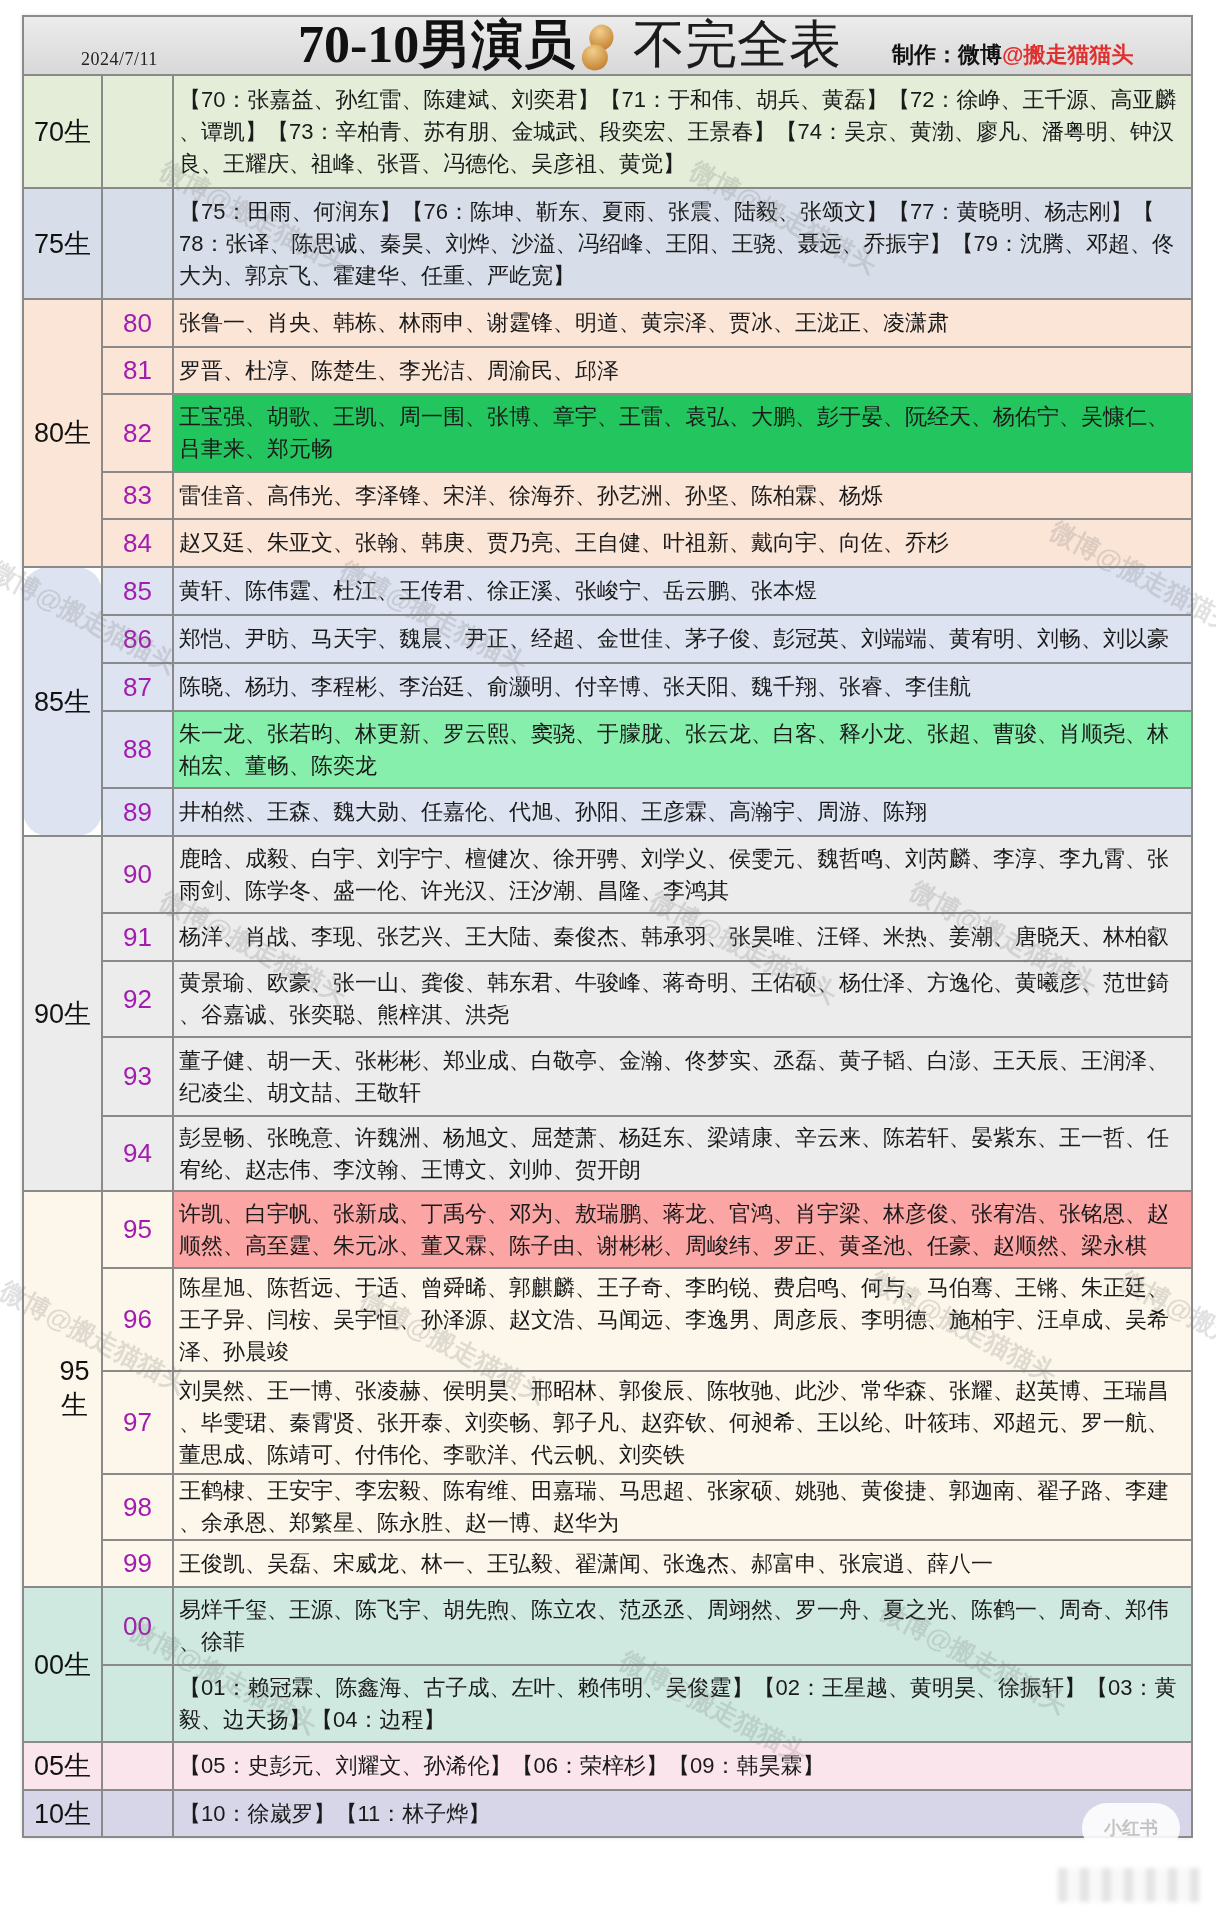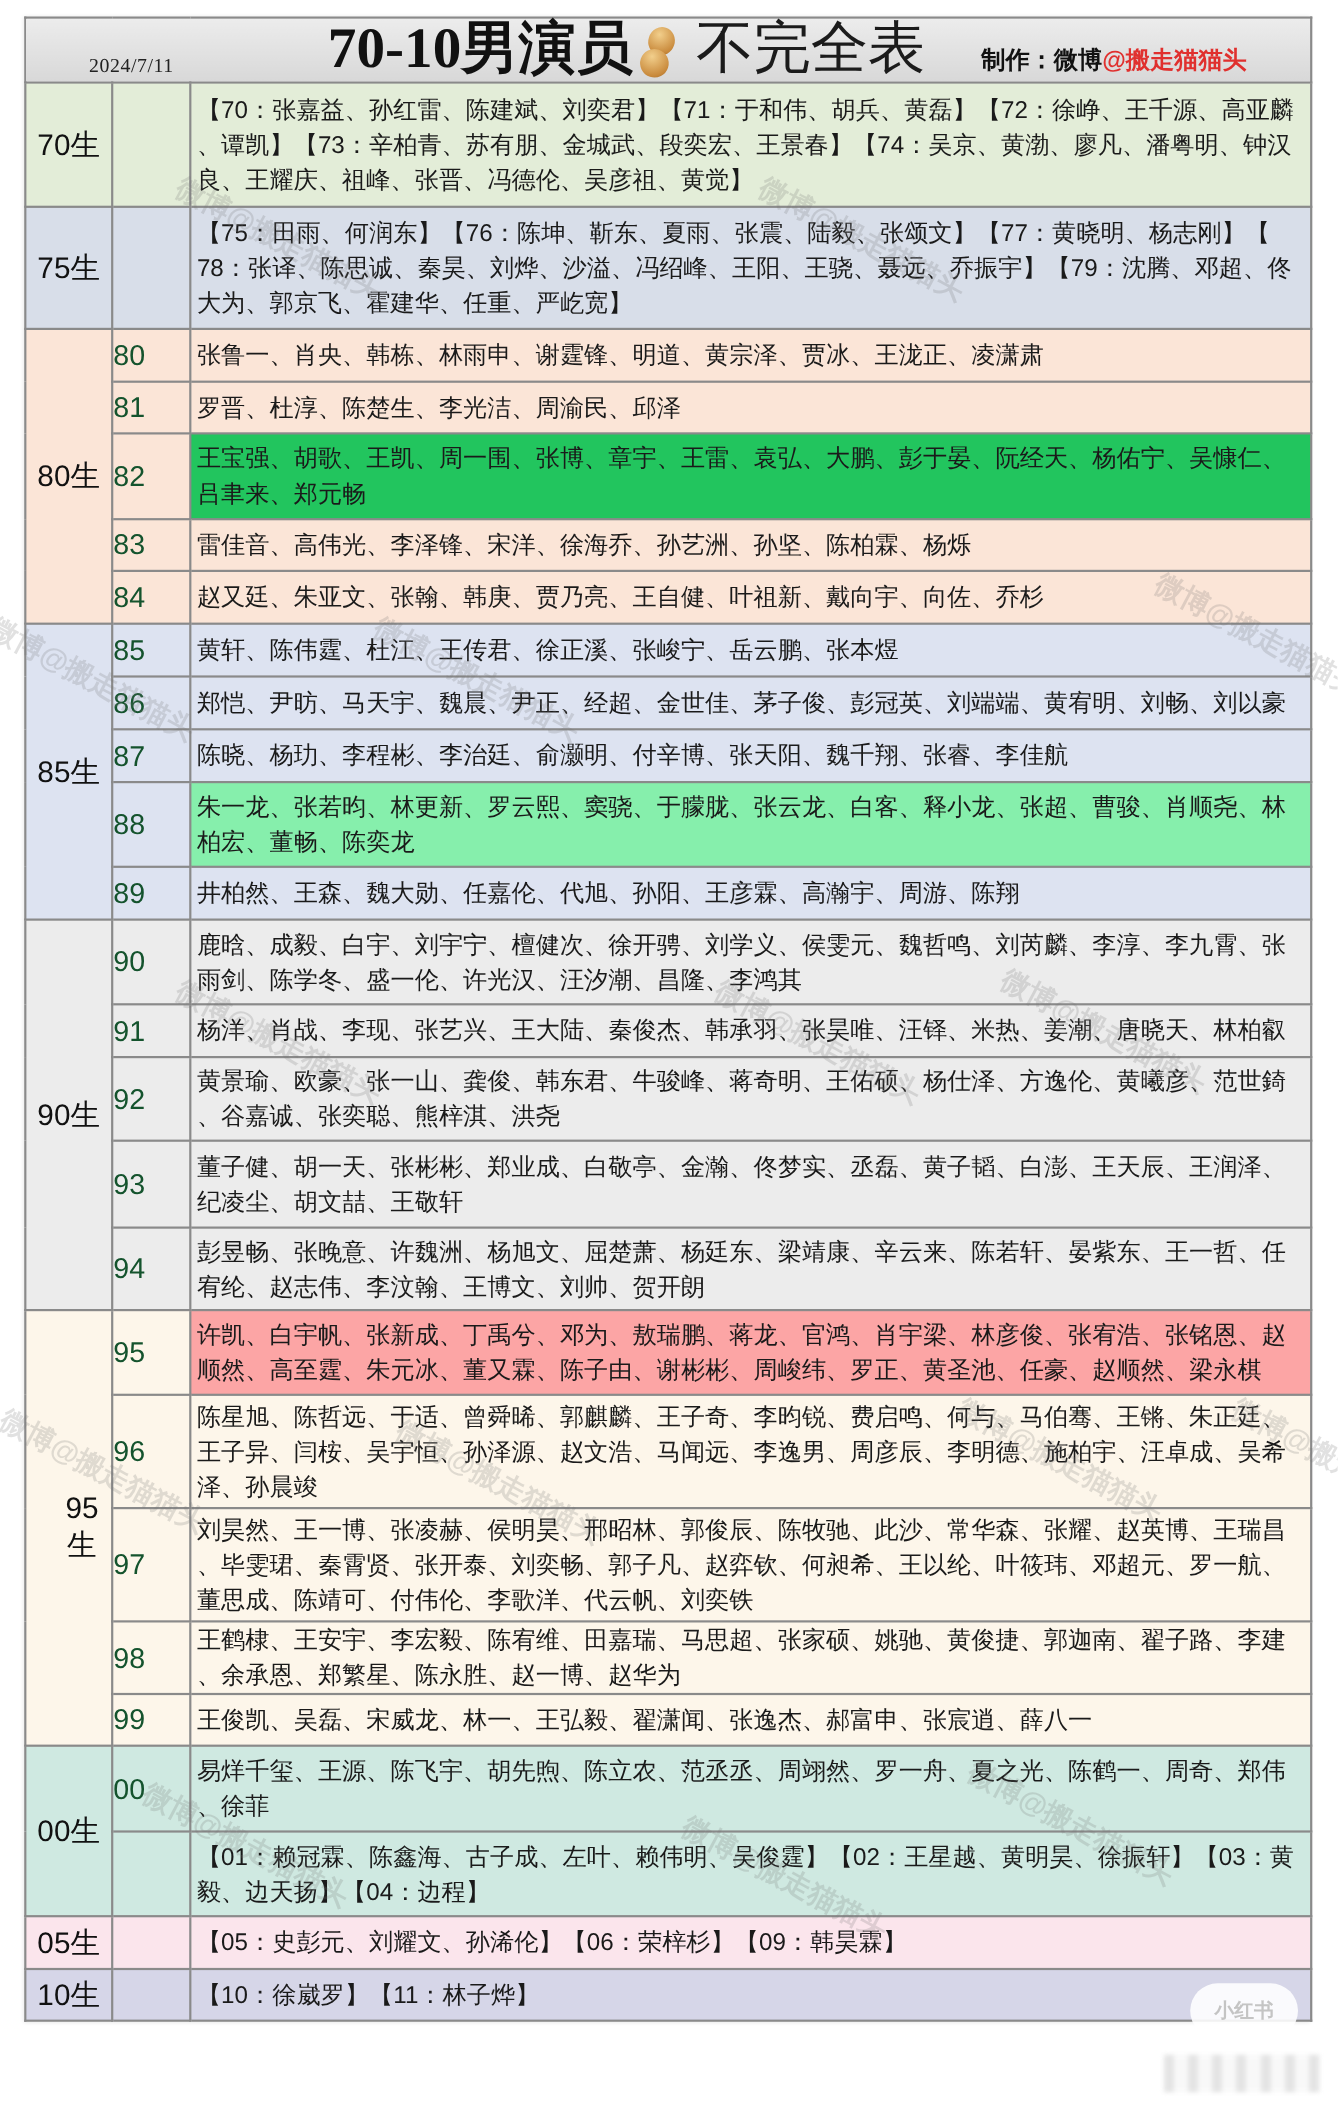--- a/index.html
+++ b/index.html
@@ -19,21 +19,21 @@
   .hdr-sub { position:absolute; left:609px; top:-2px; font-family:"Liberation Serif","DejaVu Serif",serif; font-size:52px; line-height:58px; color:#1b1b1b; font-weight:normal; white-space:nowrap; }
   .peanut { position:absolute; left:556px; top:6px; width:36px; height:48px; transform:rotate(18deg); }
   .peanut .p1, .peanut .p2 { position:absolute; left:6px; width:24px; height:26px; border-radius:50%;
     background:radial-gradient(circle at 35% 30%, #f2cf8c, #c98a3c 70%, #9a6224); }
   .peanut .p1 { top:0; } .peanut .p2 { top:21px; width:26px; left:5px; }
   .hdr-credit { position:absolute; left:868px; top:22px; font-size:22px; font-weight:bold; white-space:nowrap; }
   .hdr-credit .lbl-black { color:#111; }
   .hdr-credit .lbl-red { color:#e0302e; }
 
   .lbl { text-align:center; font-size:27px; color:#111; }
-  .yr  { text-align:left; font-size:26px; color:#14532d; }
+  .yr  { text-align:center; font-size:26px; color:#a21caf; }
   .txt { padding:0 0 0 5px !important; font-size:22px; line-height:32px; color:#1a1a1a; }
   .line { white-space:nowrap; height:32px; overflow:visible; }
 
   .wm { position:absolute; font-size:26px; color:rgba(120,120,120,0.22); transform:rotate(28deg);
         white-space:nowrap; pointer-events:none; font-weight:bold; }
   .badge { position:absolute; left:1082px; top:1803px; width:98px; height:50px; border-radius:25px;
            background:rgba(255,255,255,0.88); display:flex; align-items:center; justify-content:center;
            color:#c4c4c4; font-size:18px; font-weight:bold; }
   .blurbar { position:absolute; left:1058px; top:1868px; width:142px; height:34px; opacity:0.55; filter:blur(2px);
              background:repeating-linear-gradient(90deg,#cfcfcf 0 9px,#f4f4f4 9px 22px); }
@@ -114,21 +114,21 @@
     </td>
   </tr>
   <tr style="height:48px">
     <td class="yr" style="background: rgb(251, 229, 215);">84</td>
     <td class="txt" style="background: rgb(251, 229, 215);">
       <div class="line">赵又廷、朱亚文、张翰、韩庚、贾乃亮、王自健、叶祖新、戴向宇、向佐、乔杉</div>
     </td>
   </tr>
 
   <tr style="height:48px">
-    <td rowspan="5" class="lbl" style="background: rgb(221, 227, 241);">85生</td>
+    <td rowspan="5" class="lbl" style="background: rgb(221, 227, 241); border-radius: 25px;">85生</td>
     <td class="yr" style="background: rgb(221, 227, 241);">85</td>
     <td class="txt" style="background: rgb(221, 227, 241);">
       <div class="line">黄轩、陈伟霆、杜江、王传君、徐正溪、张峻宁、岳云鹏、张本煜</div>
     </td>
   </tr>
   <tr style="height:48px">
     <td class="yr" style="background: rgb(221, 227, 241);">86</td>
     <td class="txt" style="background: rgb(221, 227, 241);">
       <div class="line">郑恺、尹昉、马天宇、魏晨、尹正、经超、金世佳、茅子俊、彭冠英、刘端端、黄宥明、刘畅、刘以豪</div>
     </td>

